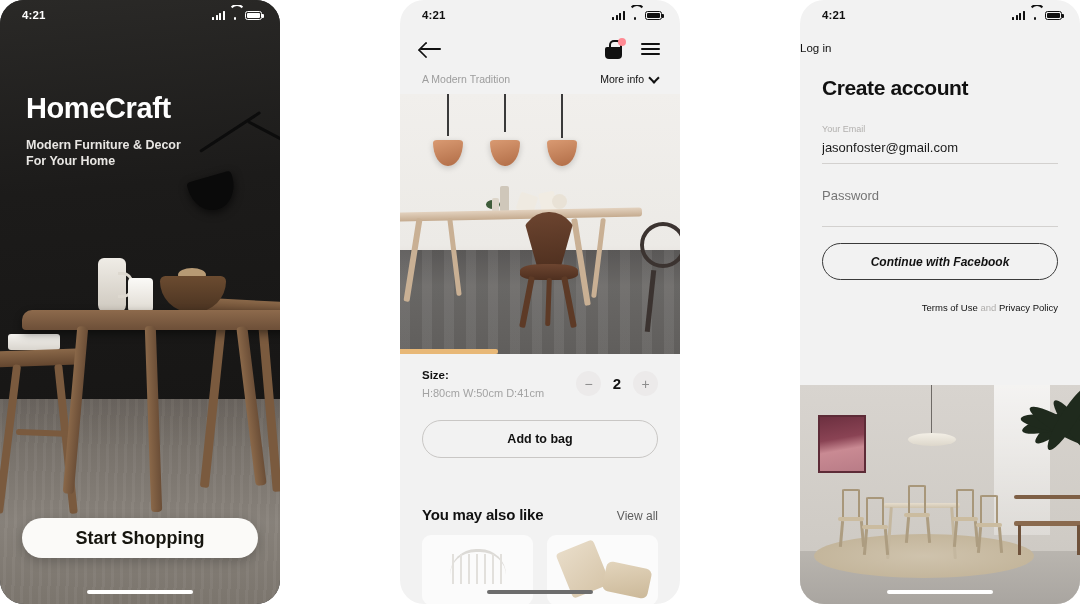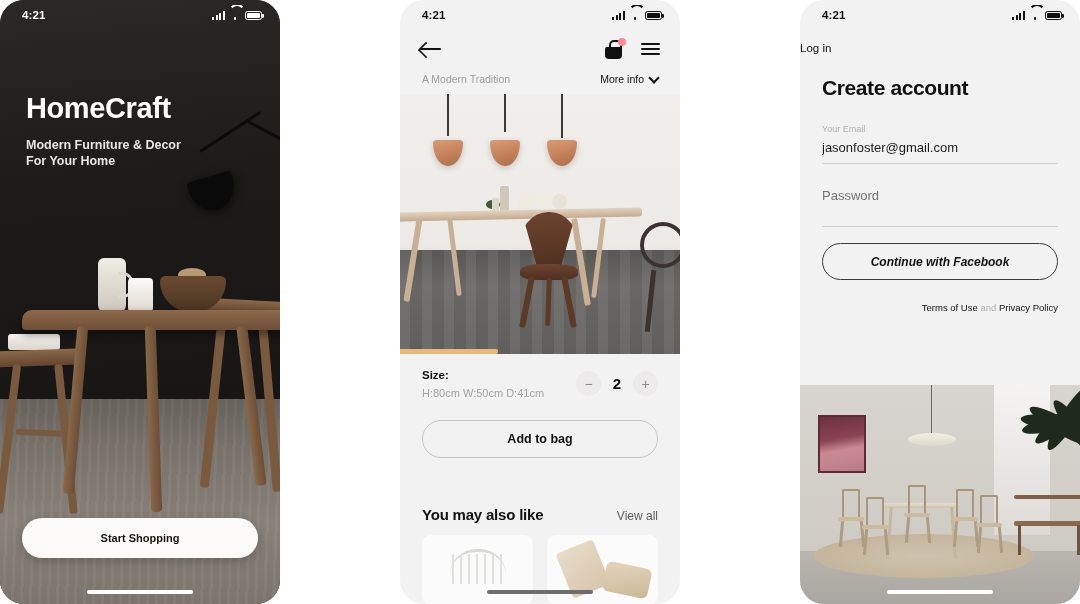--- a/index.html
+++ b/index.html
@@ -109,21 +109,21 @@
            background: linear-gradient(180deg,#f4f2ee,#d9d5ce); border-radius:3px; }
 
   .p1-text { position:absolute; left:26px; top:93px; z-index:4; }
   .p1-title { font-size:29px; font-weight:bold; color:#fff; letter-spacing:-.4px; line-height:1.1; }
   .p1-sub { margin-top:12px; font-size:12.5px; font-weight:bold; color:#e8e6e3; line-height:1.32; }
   .p1-cta {
     position:absolute; left:22px; bottom:46px; width:236px; height:40px; z-index:8;
     background:#fbfaf8; border-radius:21px; border:none;
     display:flex; align-items:center; justify-content:center;
     font-family:"Liberation Sans", sans-serif;
-    font-size:11px; font-weight:bold; color:#16150f; cursor:pointer;
+    font-size:18px; font-weight:bold; color:#16150f; cursor:pointer;
     box-shadow:0 3px 12px rgba(0,0,0,.22);
   }
 
   
   .p2-nav { display:flex; align-items:center; justify-content:space-between;
             padding: 4px 20px 0 20px; height:34px; }
   .icon-back { width:22px; height:17px; position:relative; cursor:pointer; }
   .icon-back::before{ content:""; position:absolute; left:0; top:7.5px; width:21px; height:2.4px; background:#111; border-radius:2px;}
   .icon-back::after{ content:""; position:absolute; left:0px; top:3px; width:10px; height:10px;
                      border-left:2.4px solid #111; border-bottom:2.4px solid #111; transform:rotate(45deg); border-radius:1px;}

